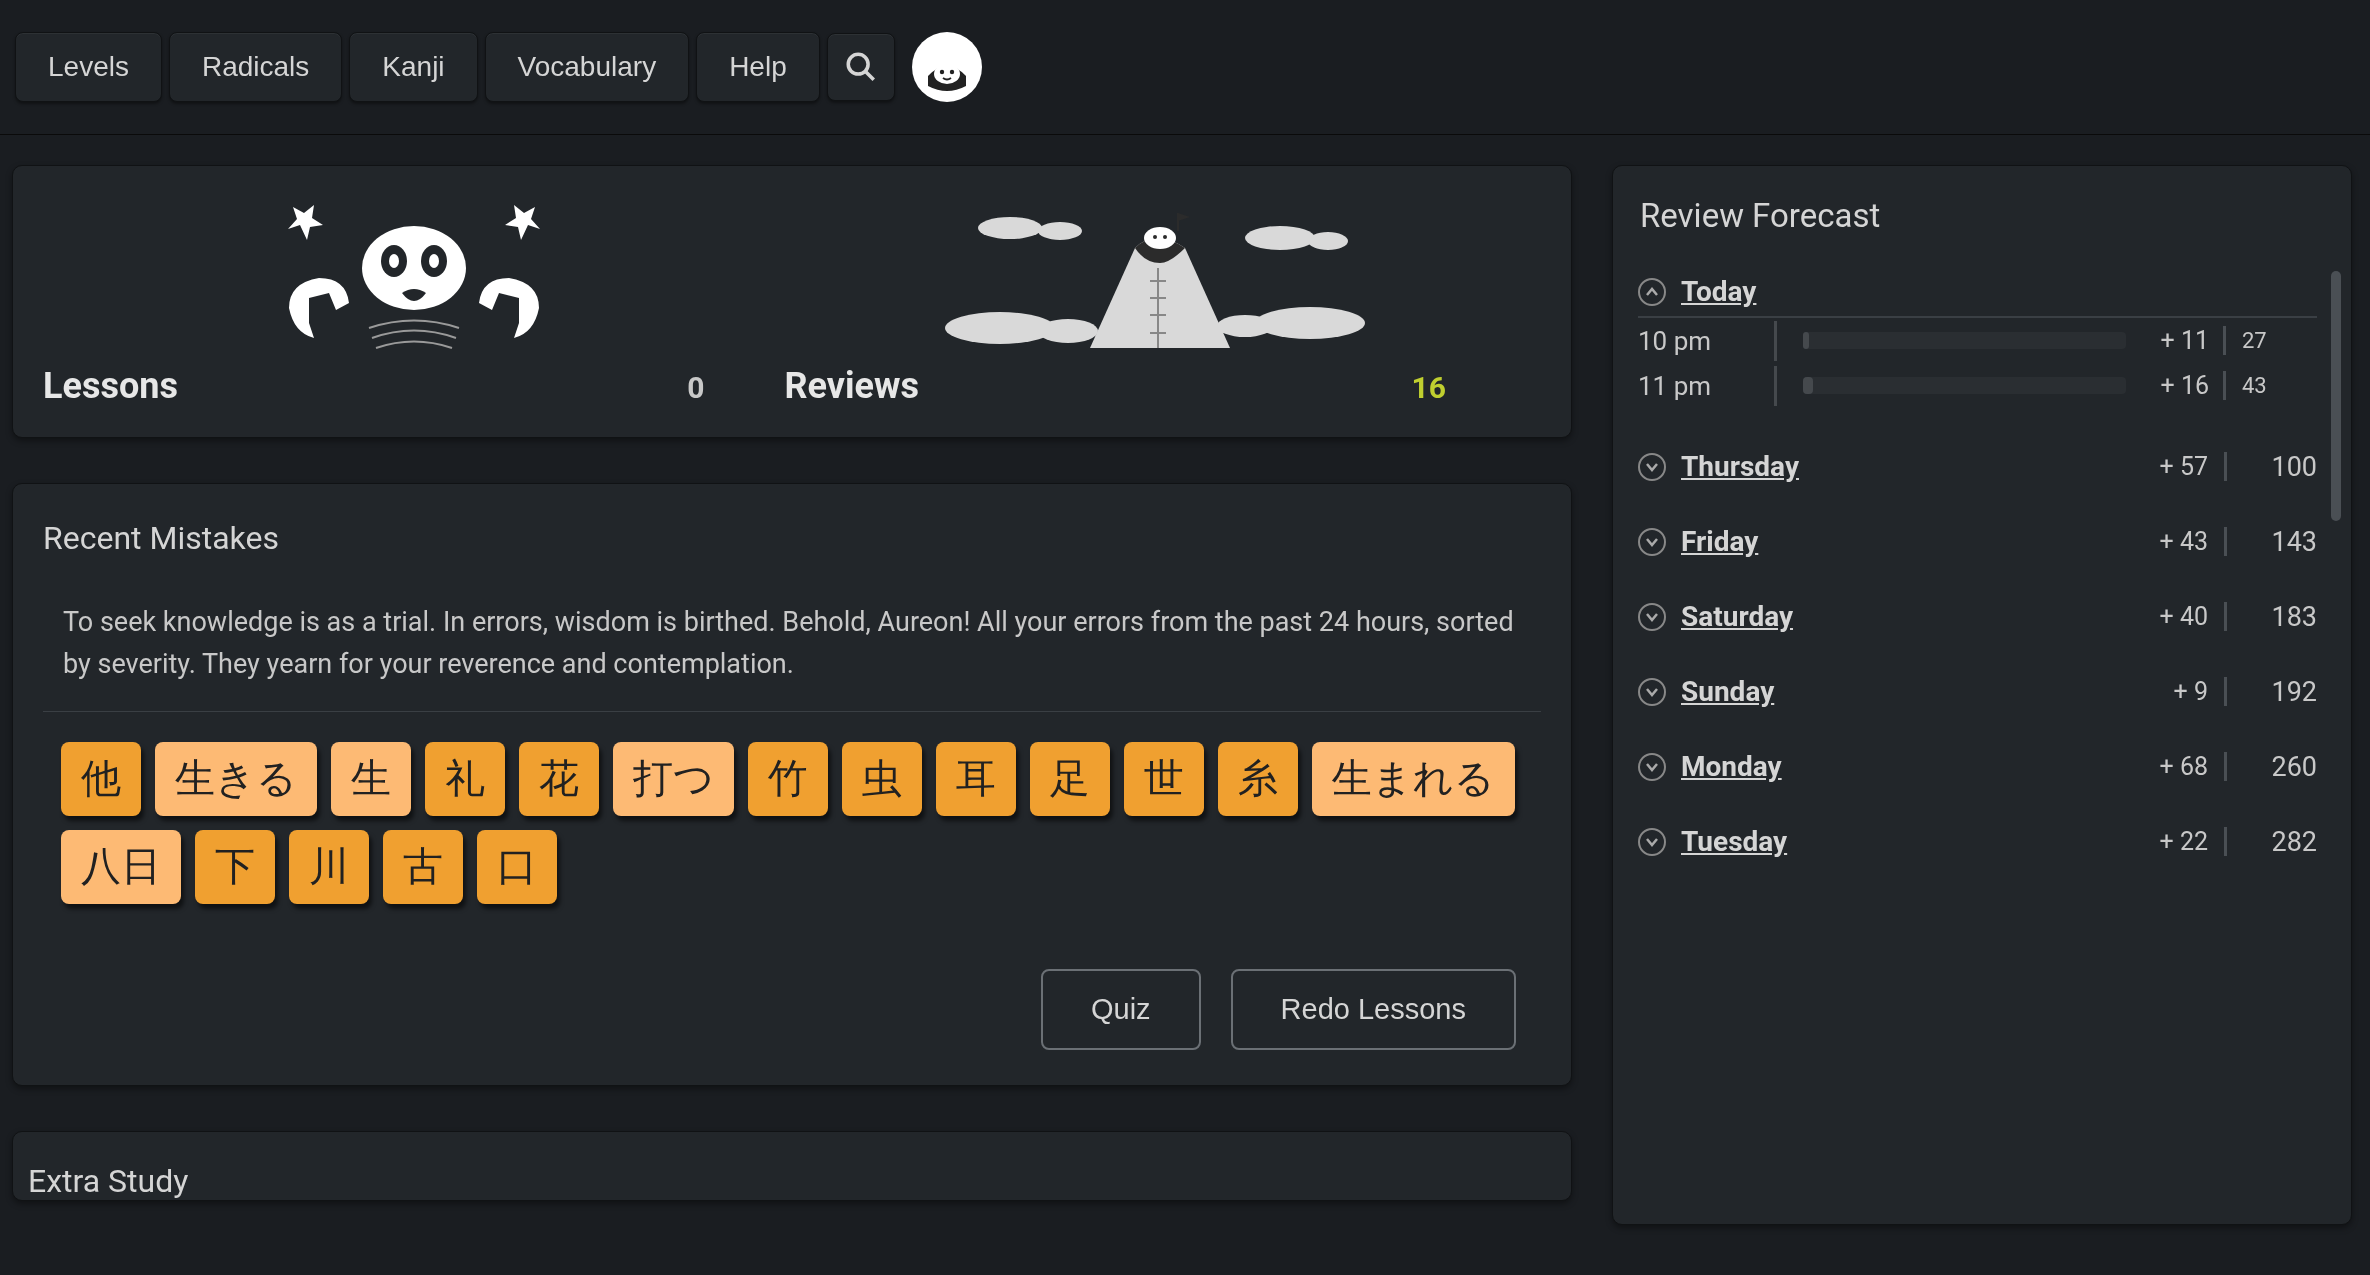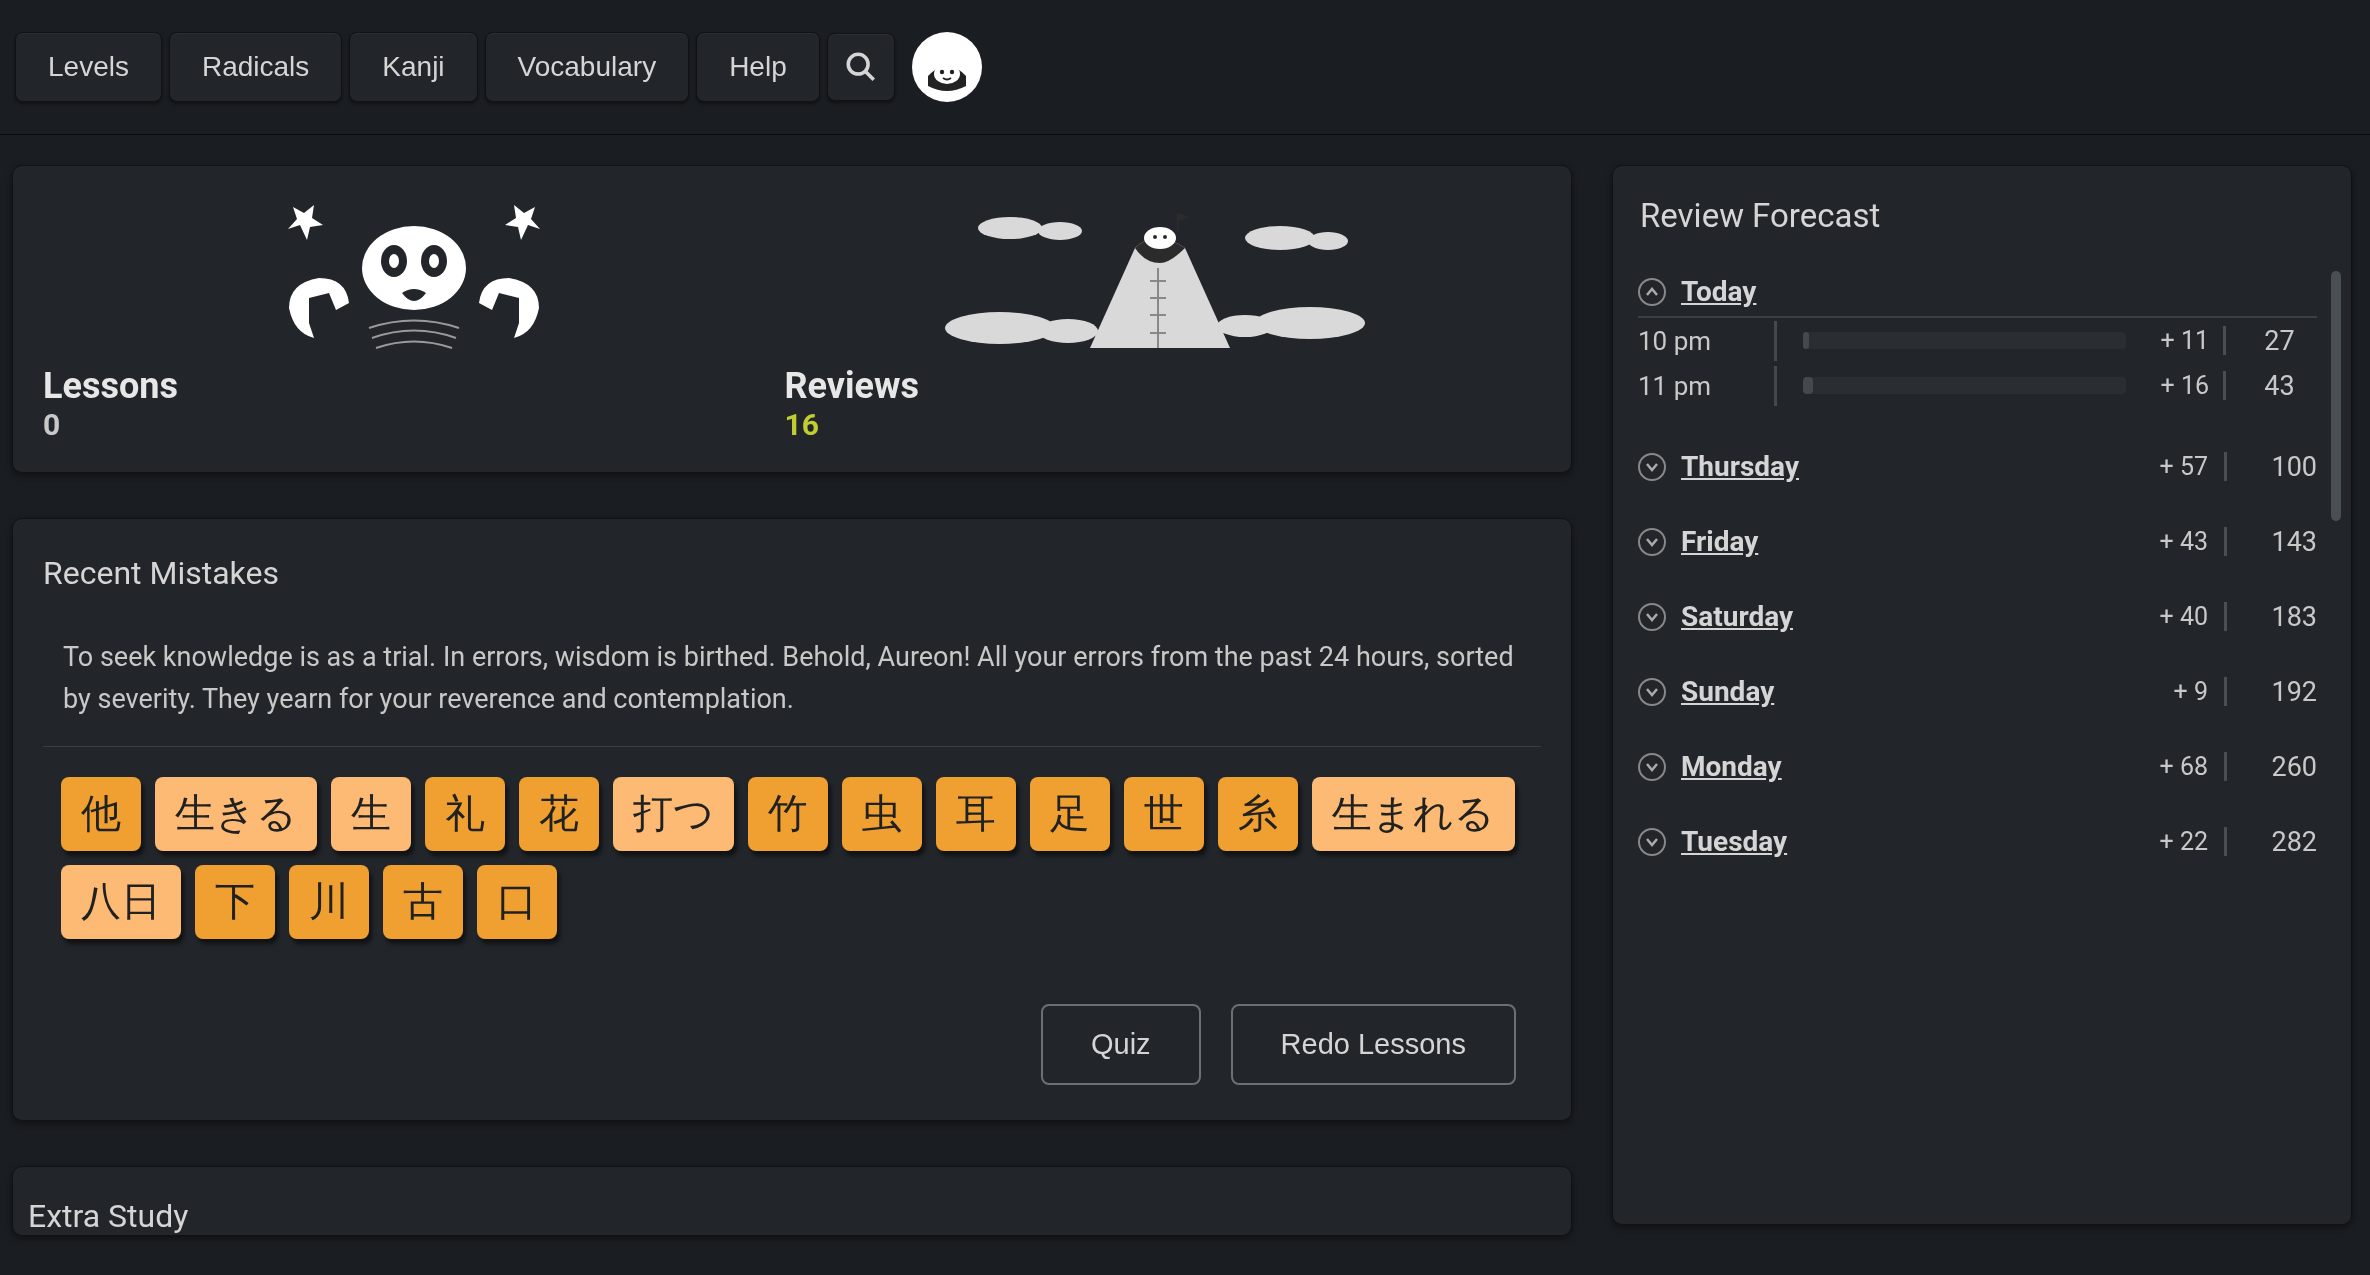--- a/index.html
+++ b/index.html
@@ -62,21 +62,21 @@
 .hero-card {
   background: #22262a;
   border: 1px solid #101214;
   border-radius: 10px;
   padding: 24px 45px 30px 30px;
   display: flex;
   box-shadow: 0 3px 6px rgba(0,0,0,0.4);
 }
 .hero-half { flex: 1; display: flex; flex-direction: column; }
 .hero-illust { height: 175px; display: flex; align-items: center; justify-content: center; }
-.hero-row { display: flex; align-items: baseline; justify-content: space-between; padding-right: 80px; flex-direction: column;}
+.hero-row { display: flex; align-items: baseline; justify-content: space-between; padding-right: 80px;}
 .hero-label { font-size: 36px; font-weight: 700; color: #e7e7e7; }
 .hero-val { font-size: 30px; font-weight: 700; }
 .hero-val.zero { color: #c8c8c8; }
 .hero-val.due { color: #c0cf2f; }
 
 .card {
   background: #22262a;
   border: 1px solid #101214;
   border-radius: 10px;
   padding: 35px 30px;
@@ -140,21 +140,21 @@
 .fday-name { font-size: 28px; font-weight: 700; color: #d5d5d5; flex: 1; text-decoration: underline; }
 .fday-plus { font-size: 25px; color: #c8c8c8; padding-right: 16px; border-right: 3px solid #4a4f54; }
 .fday-total { font-size: 27px; color: #c8c8c8; width: 75px; text-align: right; }
 
 .fhour { display: flex; align-items: center; gap: 16px; height: 45px; }
 .fhour-time { width: 120px; font-size: 26px; color: #c8c8c8; }
 .fhour-divider { width: 3px; height: 40px; background: #45494d; margin-right: 10px; }
 .fhour-bar-track { flex: 1; height: 17px; background: #2a2e32; border-radius: 4px; position: relative; }
 .fhour-bar-fill { position: absolute; left: 0; top: 0; height: 100%; background: #45494d; border-radius: 4px; }
 .fhour-plus { font-size: 25px; color: #c8c8c8; width: 70px; text-align: right; padding-right: 14px; border-right: 3px solid #4a4f54; margin-left: 14px; }
-.fhour-total { font-size: 27px; color: #c8c8c8; width: 75px; text-align: center; }
+.fhour-total { font-size: 22px; color: #c8c8c8; width: 75px; text-align: left; }
 
 .extra-card { padding: 30px 30px 0 15px; }
 </style>
 </head>
 <body>
 
 <div class="topbar">
   <div class="nav">
     <button class="nav-btn">Levels</button>
     <button class="nav-btn">Radicals</button>

